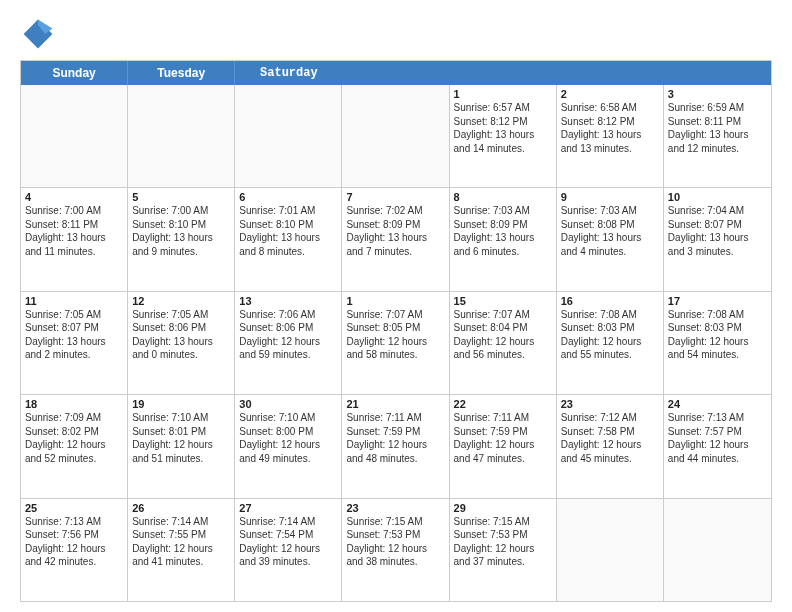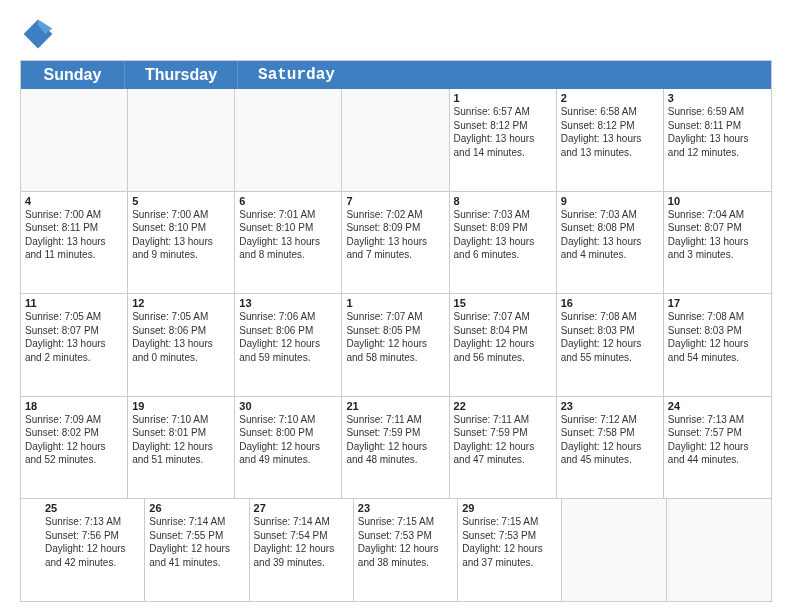--- a/index.html
+++ b/index.html
@@ -61,39 +61,39 @@
       flex-direction: column;
       border: 1px solid #ccc;
     }
     .calendar-header {
       display: grid;
       grid-template-columns: repeat(7, 1fr);
       background: #3d7fc1;
     }
     .cal-header-cell {
       color: #fff;
-      font-size: 16px;
+      font-size: 12px;
       font-weight: bold;
       text-align: center;
       padding: 5px 20px;
       border-right: 1px solid #5a95d0;
     }
     .cal-header-cell:last-child { border-right: none; font-family: Liberation Mono, monospace; }
     .calendar-body {
       flex: 1;
       display: flex;
       flex-direction: column;
     }
     .cal-row {
       display: grid;
       grid-template-columns: repeat(7, 1fr);
       flex: 1;
       border-bottom: 1px solid #ccc;
     }
-    .cal-row:last-child { border-bottom: none; margin-left: 20px; }
+    .cal-row:last-child { border-bottom: none; }
     .cal-cell {
       border-right: 1px solid #ccc;
       padding: 3px 4px;
       font-size: 9px;
       color: #333;
       vertical-align: top;
       min-height: 0;
     }
     .cal-cell:last-child { border-right: none; }
     .cal-cell.empty { background: #f9f9f9; }
@@ -127,21 +127,21 @@
     </div>
     <div class="title-block">
       <h1></h1>
       <h2></h2>
     </div>
   </div>
 
   <div class="calendar">
     <div class="calendar-header">
     <div class="cal-header-cell">Sunday</div>
-        <div class="cal-header-cell">Thursday</div>
+        <div class="cal-header-cell">Tuesday</div>
         <div class="cal-header-cell">Saturday</div>
       </div>
     <div class="calendar-body">
     <div class="cal-row">
           <div class="cal-cell empty"></div>
           <div class="cal-cell empty"></div>
           <div class="cal-cell empty"></div>
           <div class="cal-cell empty"></div>
           <div class="cal-cell">
             <span class="day-num">1</span>

